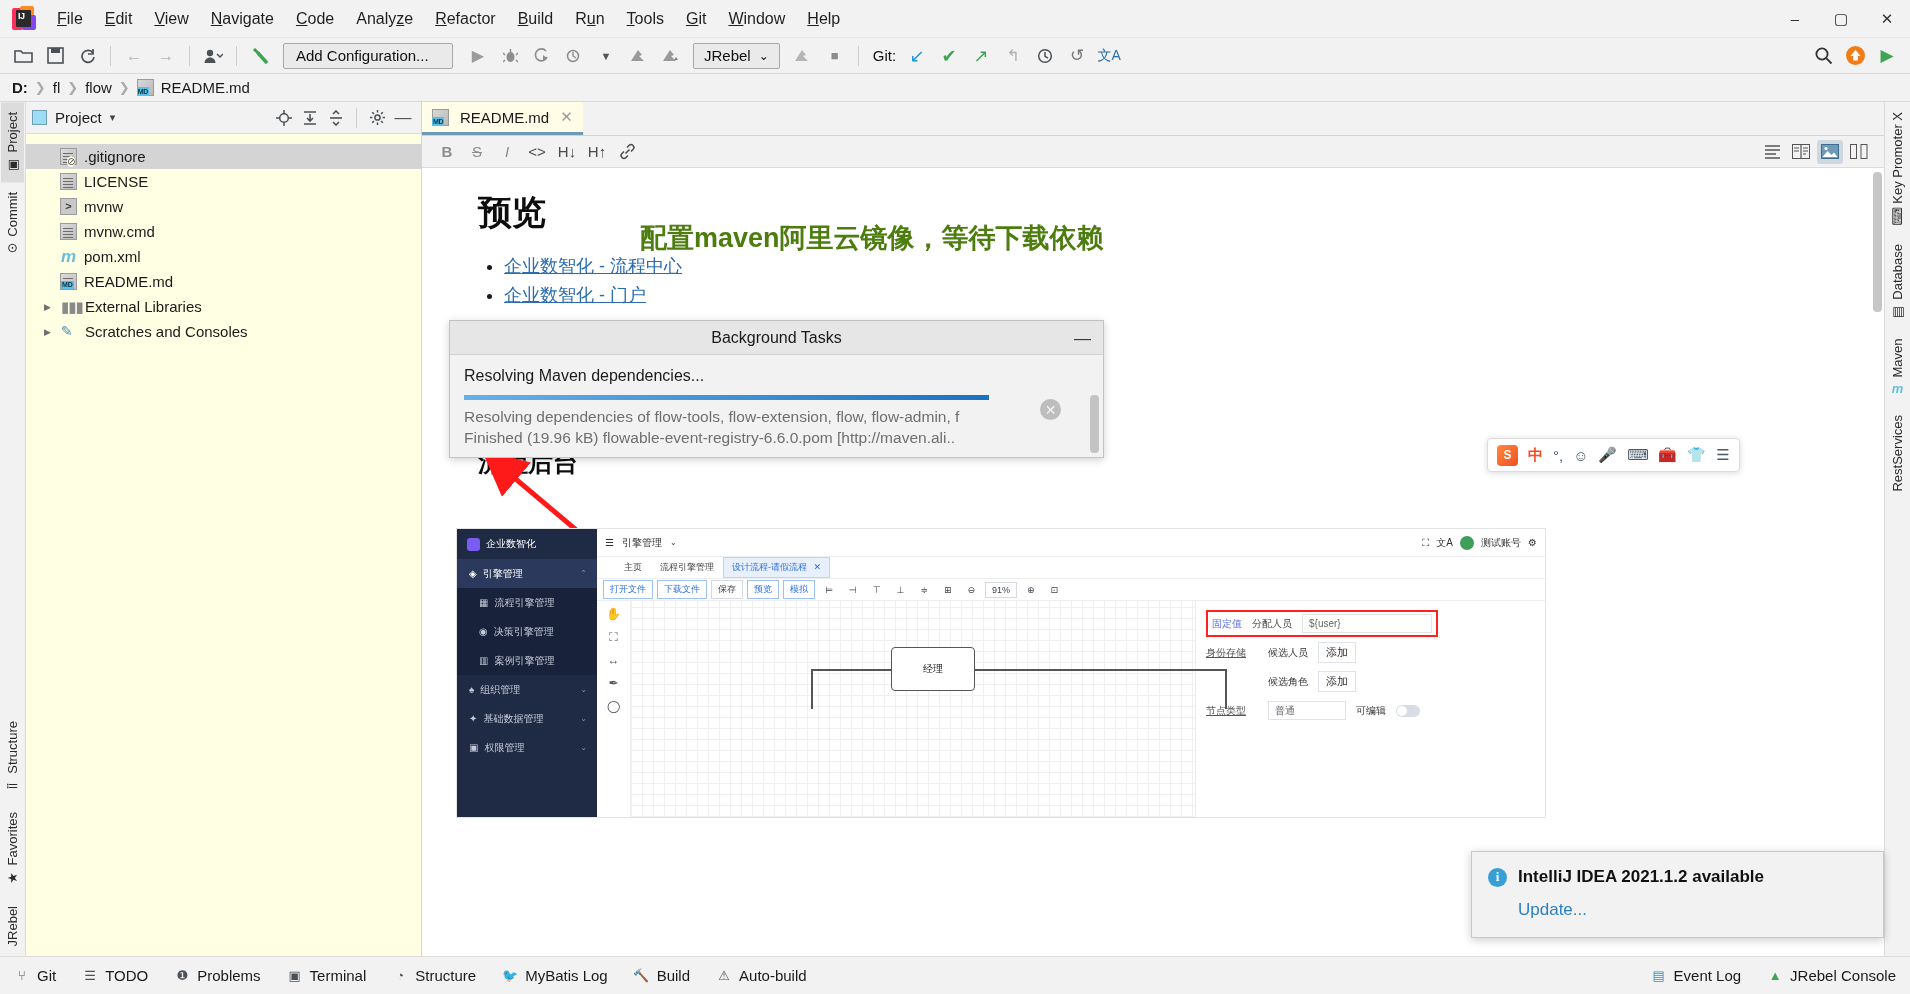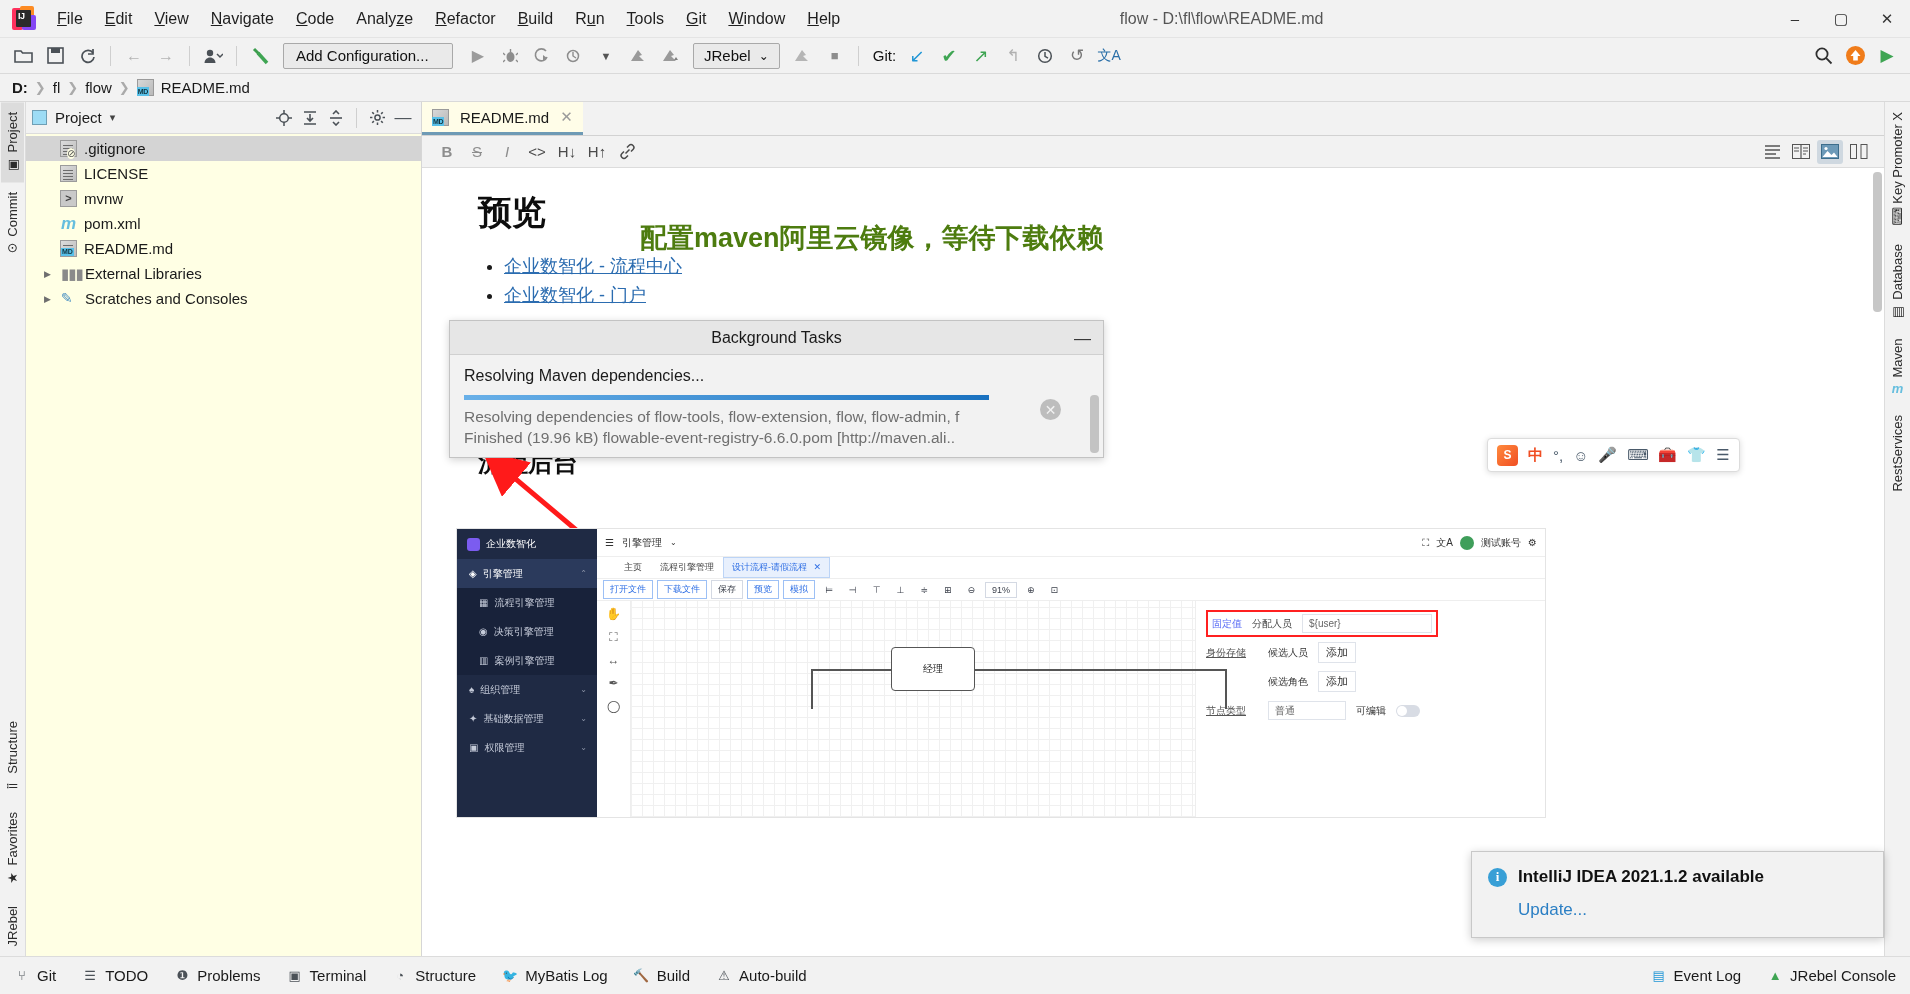--- a/index.html
+++ b/index.html
@@ -52,21 +52,21 @@
   .vtab.sel { background:#dcdcdc; }
   .vicon { transform:rotate(90deg); font-size:13px; }
 
   
   .project-panel { width:396px; display:flex; flex-direction:column; background:#ffffe4; flex:0 0 396px; border-right:1px solid #d6d6d6; }
   .pp-header { height:32px; display:flex; align-items:center; padding:0 6px; background:#f2f2f2; border-bottom:1px solid #dcdcdc; flex:0 0 32px;}
   .pp-title { font-size:15px; margin-left:8px; }
   .pp-sq { width:15px; height:15px; background:#9ddcf5; border:1px solid #6f9fb5; }
   .pp-tools { margin-left:auto; display:flex; align-items:center; gap:2px; }
   .pp-tb { width:24px; height:24px; display:flex; align-items:center; justify-content:center; color:#4b5157; font-size:15px; border-radius:3px;}
-  .tree { flex:1; padding-top:2px; overflow:hidden; }
+  .tree { flex:1; padding-top:2px; overflow:hidden;margin-top:8px; }
   .tnode { height:25px; display:flex; align-items:center; padding-left:34px; font-size:15px; color:#1a1a1a; gap:7px; white-space:nowrap;}
   .tnode.sel { background:#d4d4d4; }
   .tnode .lbl { line-height:1; }
   .ic { width:17px; height:17px; flex:0 0 17px; position:relative; display:inline-block; }
   .ic-doc { background:linear-gradient(135deg,#dcdcdc,#bdbdbd); border:1px solid #9b9b9b; }
   .ic-doc:before { content:""; position:absolute; left:2px; top:4px; right:3px; height:1px; background:#6c6c6c; box-shadow:0 3px 0 #6c6c6c, 0 6px 0 #6c6c6c, 0 9px 0 #6c6c6c;}
   .ic-git:after { content:"⊘"; position:absolute; left:6px; bottom:-3px; font-size:10px; color:#555; background:#ffffe4; border-radius:50%; }
   .ic-md .tag { position:absolute; left:0; bottom:0; background:#58c0e8; color:#12343f; font-size:7px; font-weight:700; line-height:8px; padding:0 1px; }
   .ic-sh { background:#c9c9c9; border:1px solid #9b9b9b; color:#3d3d3d; font-size:11px; text-align:center; line-height:15px; font-weight:700;}
   .ic-m { color:#66bede; font-style:italic; font-weight:700; font-size:17px; line-height:17px; text-align:center; }
@@ -184,21 +184,20 @@
       <div class="menu-item"><u>C</u>ode</div>
       <div class="menu-item">Analy<u>z</u>e</div>
       <div class="menu-item"><u>R</u>efactor</div>
       <div class="menu-item"><u>B</u>uild</div>
       <div class="menu-item">R<u>u</u>n</div>
       <div class="menu-item"><u>T</u>ools</div>
       <div class="menu-item"><u>G</u>it</div>
       <div class="menu-item"><u>W</u>indow</div>
       <div class="menu-item"><u>H</u>elp</div>
     </div>
-    <div class="win-title">flow - D:\fl\flow\README.md</div>
     <div class="win-btns">
       <div class="win-btn">–</div>
       <div class="win-btn">▢</div>
       <div class="win-btn close">✕</div>
     </div>
   </div>
 
   <div class="toolbar">
     <div class="tb-btn">
       <svg width="19" height="16" viewBox="0 0 19 16">
@@ -391,20 +390,24 @@
         <div class="tnode">
           <span class="ic ic-doc"></span>
           <span class="lbl">LICENSE</span>
         </div>
 
         <div class="tnode">
           <span class="ic ic-sh">&gt;</span>
           <span class="lbl">mvnw</span>
         </div>
 
+        <div class="tnode">
+          <span class="ic ic-doc"></span>
+          <span class="lbl">mvnw.cmd</span>
+        </div>
 
         <div class="tnode">
           <span class="ic ic-m">m</span>
           <span class="lbl">pom.xml</span>
         </div>
 
         <div class="tnode">
           <span class="ic ic-doc ic-md">
               <span class="tag">MD</span>
             </span>

